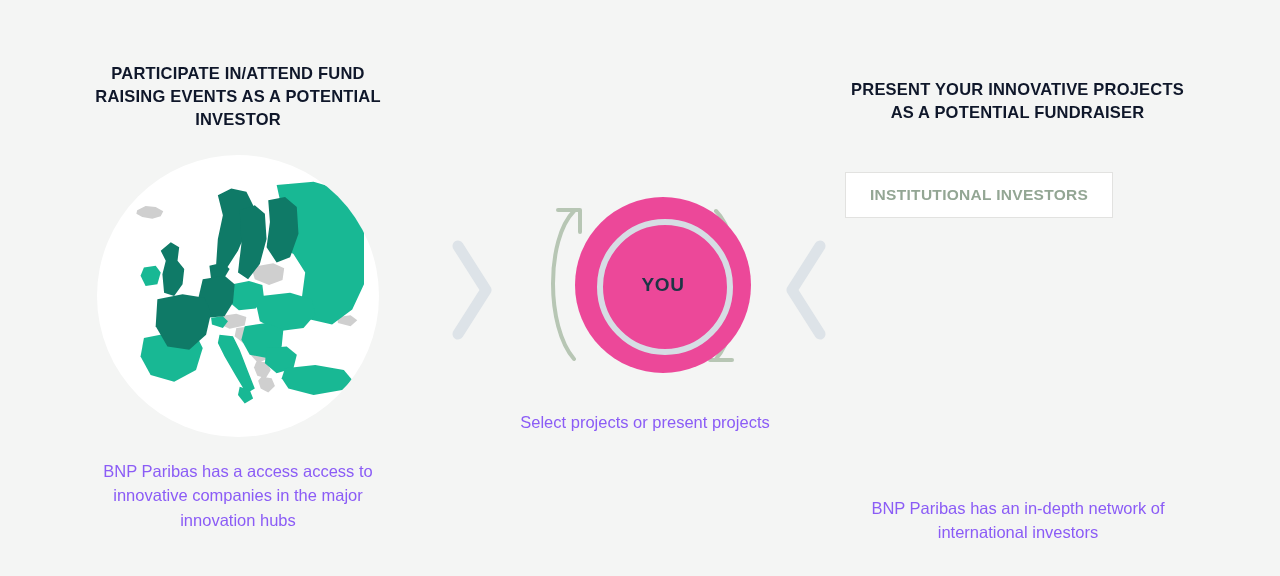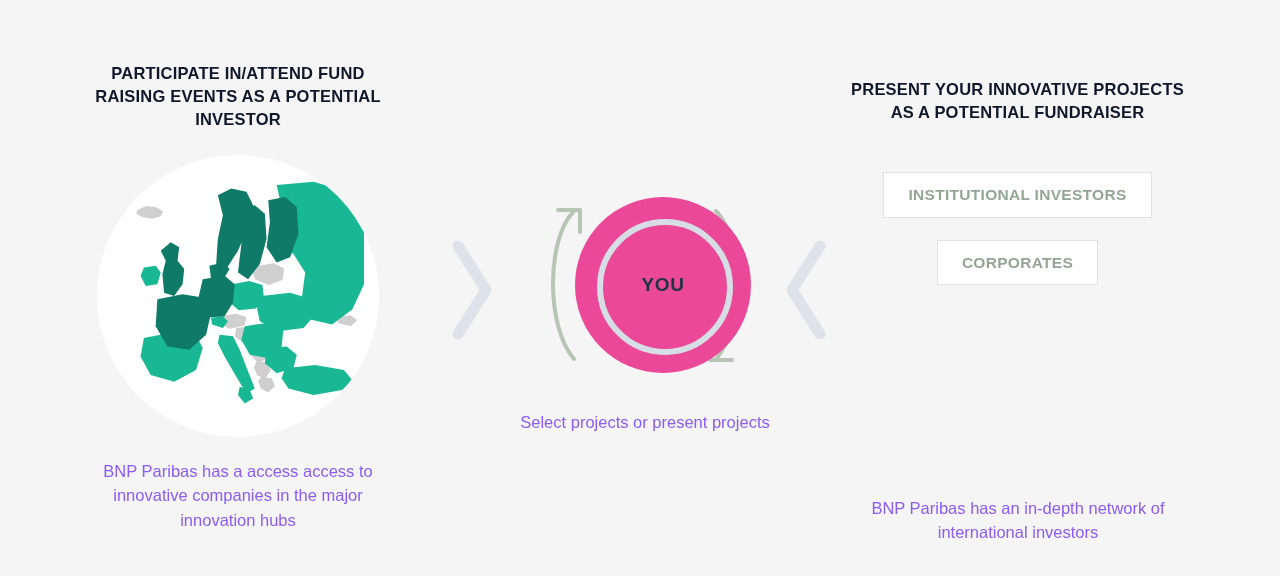--- a/index.html
+++ b/index.html
@@ -153,21 +153,20 @@
   }
 
   .pill-stack {
     position: absolute;
     left: 845px;
     top: 172px;
     width: 345px;
   }
   .pill-row {
     display: flex;
-    justify-content: center;
     gap: 22px;
     margin-bottom: 22px;
   }
   .pill {
     background: #ffffff;
     border: 1px solid #e2e2e0;
     color: #93a694;
     font-size: 15.5px;
     font-weight: bold;
     letter-spacing: 0.3px;
@@ -282,20 +281,17 @@
   <div class="caption cap-center">Select projects or present projects</div>
 
   <div class="col-right">
     <h2 class="heading">PRESENT YOUR INNOVATIVE PROJECTS AS A POTENTIAL FUNDRAISER</h2>
   </div>
 
   <div class="pill-stack">
     <div class="pill-row">
       <div class="pill">INSTITUTIONAL INVESTORS</div>
     </div>
-    <div class="pill-row">
-      <div class="pill">CORPORATES</div>
-    </div>
   </div>
 
   <div class="caption cap-right">BNP Paribas has an in-depth network of international investors</div>
 
 </div>
 
 </body></html>

